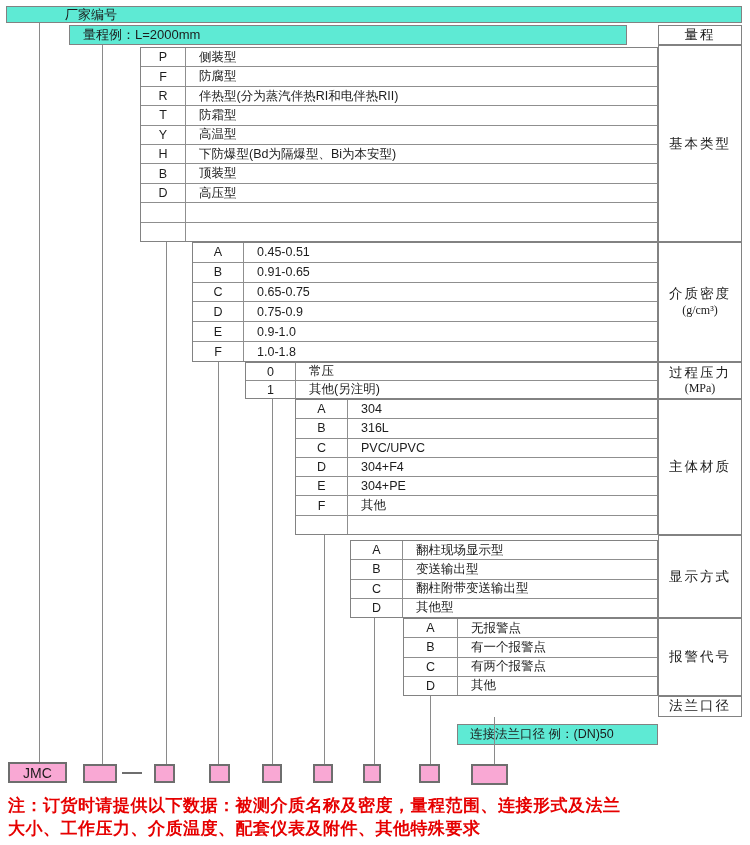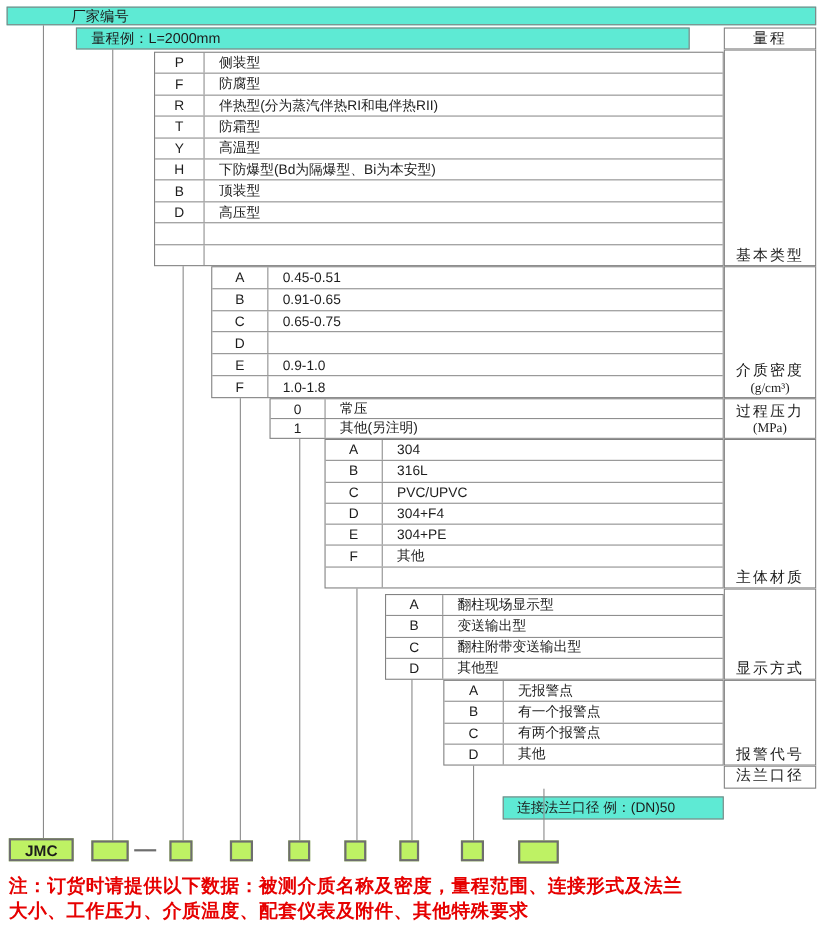--- a/index.html
+++ b/index.html
@@ -18,31 +18,31 @@
   }
   .sec .row{flex:1;display:flex;border-bottom:1px solid #8f8f8f;box-sizing:border-box;min-height:0;}
   .sec .row:last-child{border-bottom:none;}
   .sec .code{
     display:flex;align-items:center;justify-content:center;
     border-right:1px solid #8f8f8f;box-sizing:border-box;font-size:12.5px;
   }
   .sec .val{flex:1;display:flex;align-items:center;padding-left:13px;font-size:12.5px;white-space:nowrap;overflow:hidden;}
   .cat{
     position:absolute;border:1px solid #828282;box-sizing:border-box;background:#fff;
-    display:flex;flex-direction:column;align-items:center;justify-content:flex-end;
+    display:flex;flex-direction:column;align-items:center;justify-content:center;
     font-family:"Liberation Serif","DejaVu Serif",serif;font-size:13.5px;
     letter-spacing:2px;text-align:center;line-height:1.3;
   }
   .cat .sub{letter-spacing:0;font-size:12px;}
   .cat .sub:empty{display:none;}
   .vline{position:absolute;width:1px;background:#8a8a8a;}
   .mbox{
-    position:absolute;border:2px solid #6e6e6e;box-sizing:border-box;background:#bef264;
+    position:absolute;border:2px solid #6e6e6e;box-sizing:border-box;background:#f9a8d4;
     display:flex;align-items:center;justify-content:center;
-    font-size:14px;font-weight:bold;
+    font-size:14px;font-weight:normal;
   }
   .dash{position:absolute;height:2px;background:#6e6e6e;}
   .note{
     position:absolute;left:8px;top:794px;width:740px;
     color:#e60000;font-weight:bold;font-size:17px;line-height:23px;
     letter-spacing:0.5px;
   }
 </style>
 </head>
 <body>
@@ -104,20 +104,21 @@
       <div class="row">
         <div class="code" style="width: 51px;">B</div>
         <div class="val">0.91-0.65</div>
       </div>
       <div class="row">
         <div class="code" style="width: 51px;">C</div>
         <div class="val">0.65-0.75</div>
       </div>
       <div class="row">
         <div class="code" style="width: 51px;">D</div>
+        <div class="val">0.75-0.9</div>
       </div>
       <div class="row">
         <div class="code" style="width: 51px;">E</div>
         <div class="val">0.9-1.0</div>
       </div>
       <div class="row">
         <div class="code" style="width: 51px;">F</div>
         <div class="val">1.0-1.8</div>
       </div>
     </div>

